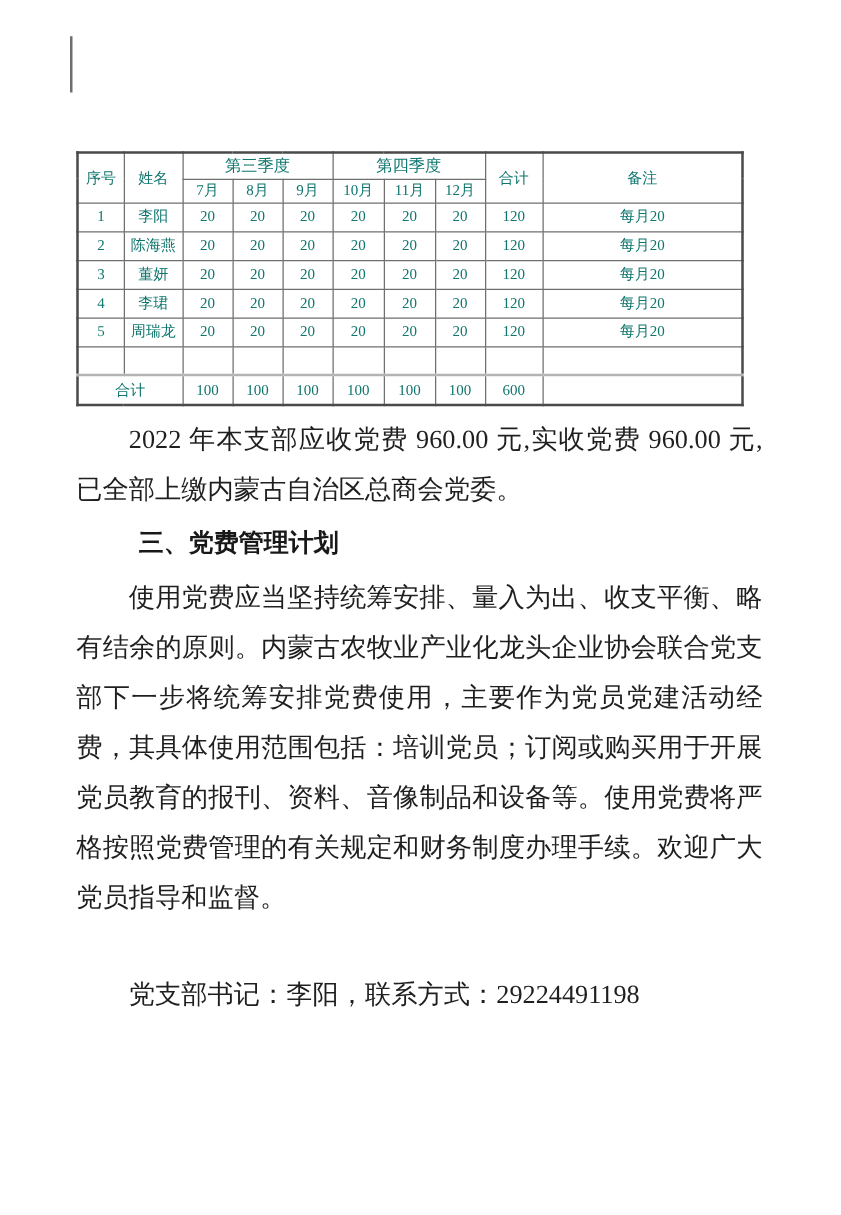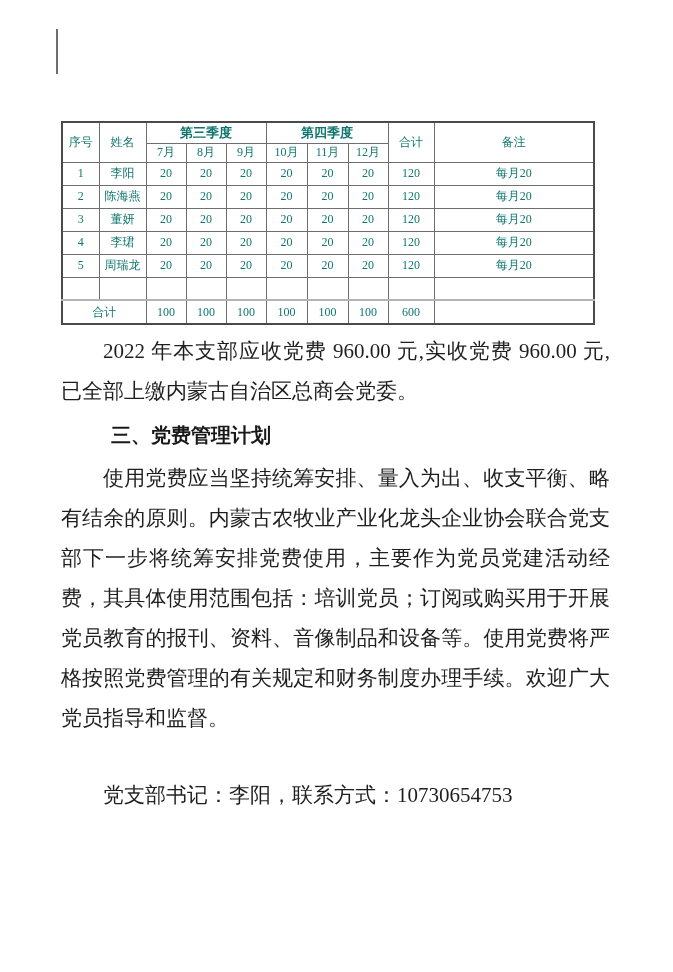--- a/index.html
+++ b/index.html
@@ -59,21 +59,21 @@
   table.fee-table th, table.fee-table td {
     border: 1px solid #6f6f6f;
     text-align: center;
     vertical-align: middle;
     padding: 0;
     font-weight: normal;
     overflow: hidden;
     white-space: nowrap;
   }
   table.fee-table .qtr {
-    font-weight: bold;
+    font-weight: normal;
     font-size: 13px;
   }
   table.fee-table tr.hdr1 { height: 21px; }
   table.fee-table tr.hdr2 { height: 19px; }
   table.fee-table tr.data { height: 23px; }
   table.fee-table tr.empty { height: 23px; }
   table.fee-table tr.total { height: 24px; }
   table.fee-table tr.total td {
     border-top: 2px solid #b3b3b3;
   }
@@ -234,16 +234,16 @@
       <td>600</td>
       <td></td>
     </tr>
   </tbody>
     </table>
 
   <div class="body-text">
     <p class="para p1">2022 年本支部应收党费 960.00 元,实收党费 960.00 元,已全部上缴内蒙古自治区总商会党委。</p>
     <p class="heading">三、党费管理计划</p>
     <p class="para p2">使用党费应当坚持统筹安排、量入为出、收支平衡、略有结余的原则。内蒙古农牧业产业化龙头企业协会联合党支部下一步将统筹安排党费使用，主要作为党员党建活动经费，其具体使用范围包括：培训党员；订阅或购买用于开展党员教育的报刊、资料、音像制品和设备等。使用党费将严格按照党费管理的有关规定和财务制度办理手续。欢迎广大党员指导和监督。</p>
-    <p class="footer-line">党支部书记：李阳，联系方式：10730654753</p>
+    <p class="footer-line">党支部书记：李阳，联系方式：29224491198</p>
   </div>
 
 </div>
 
 </body></html>

